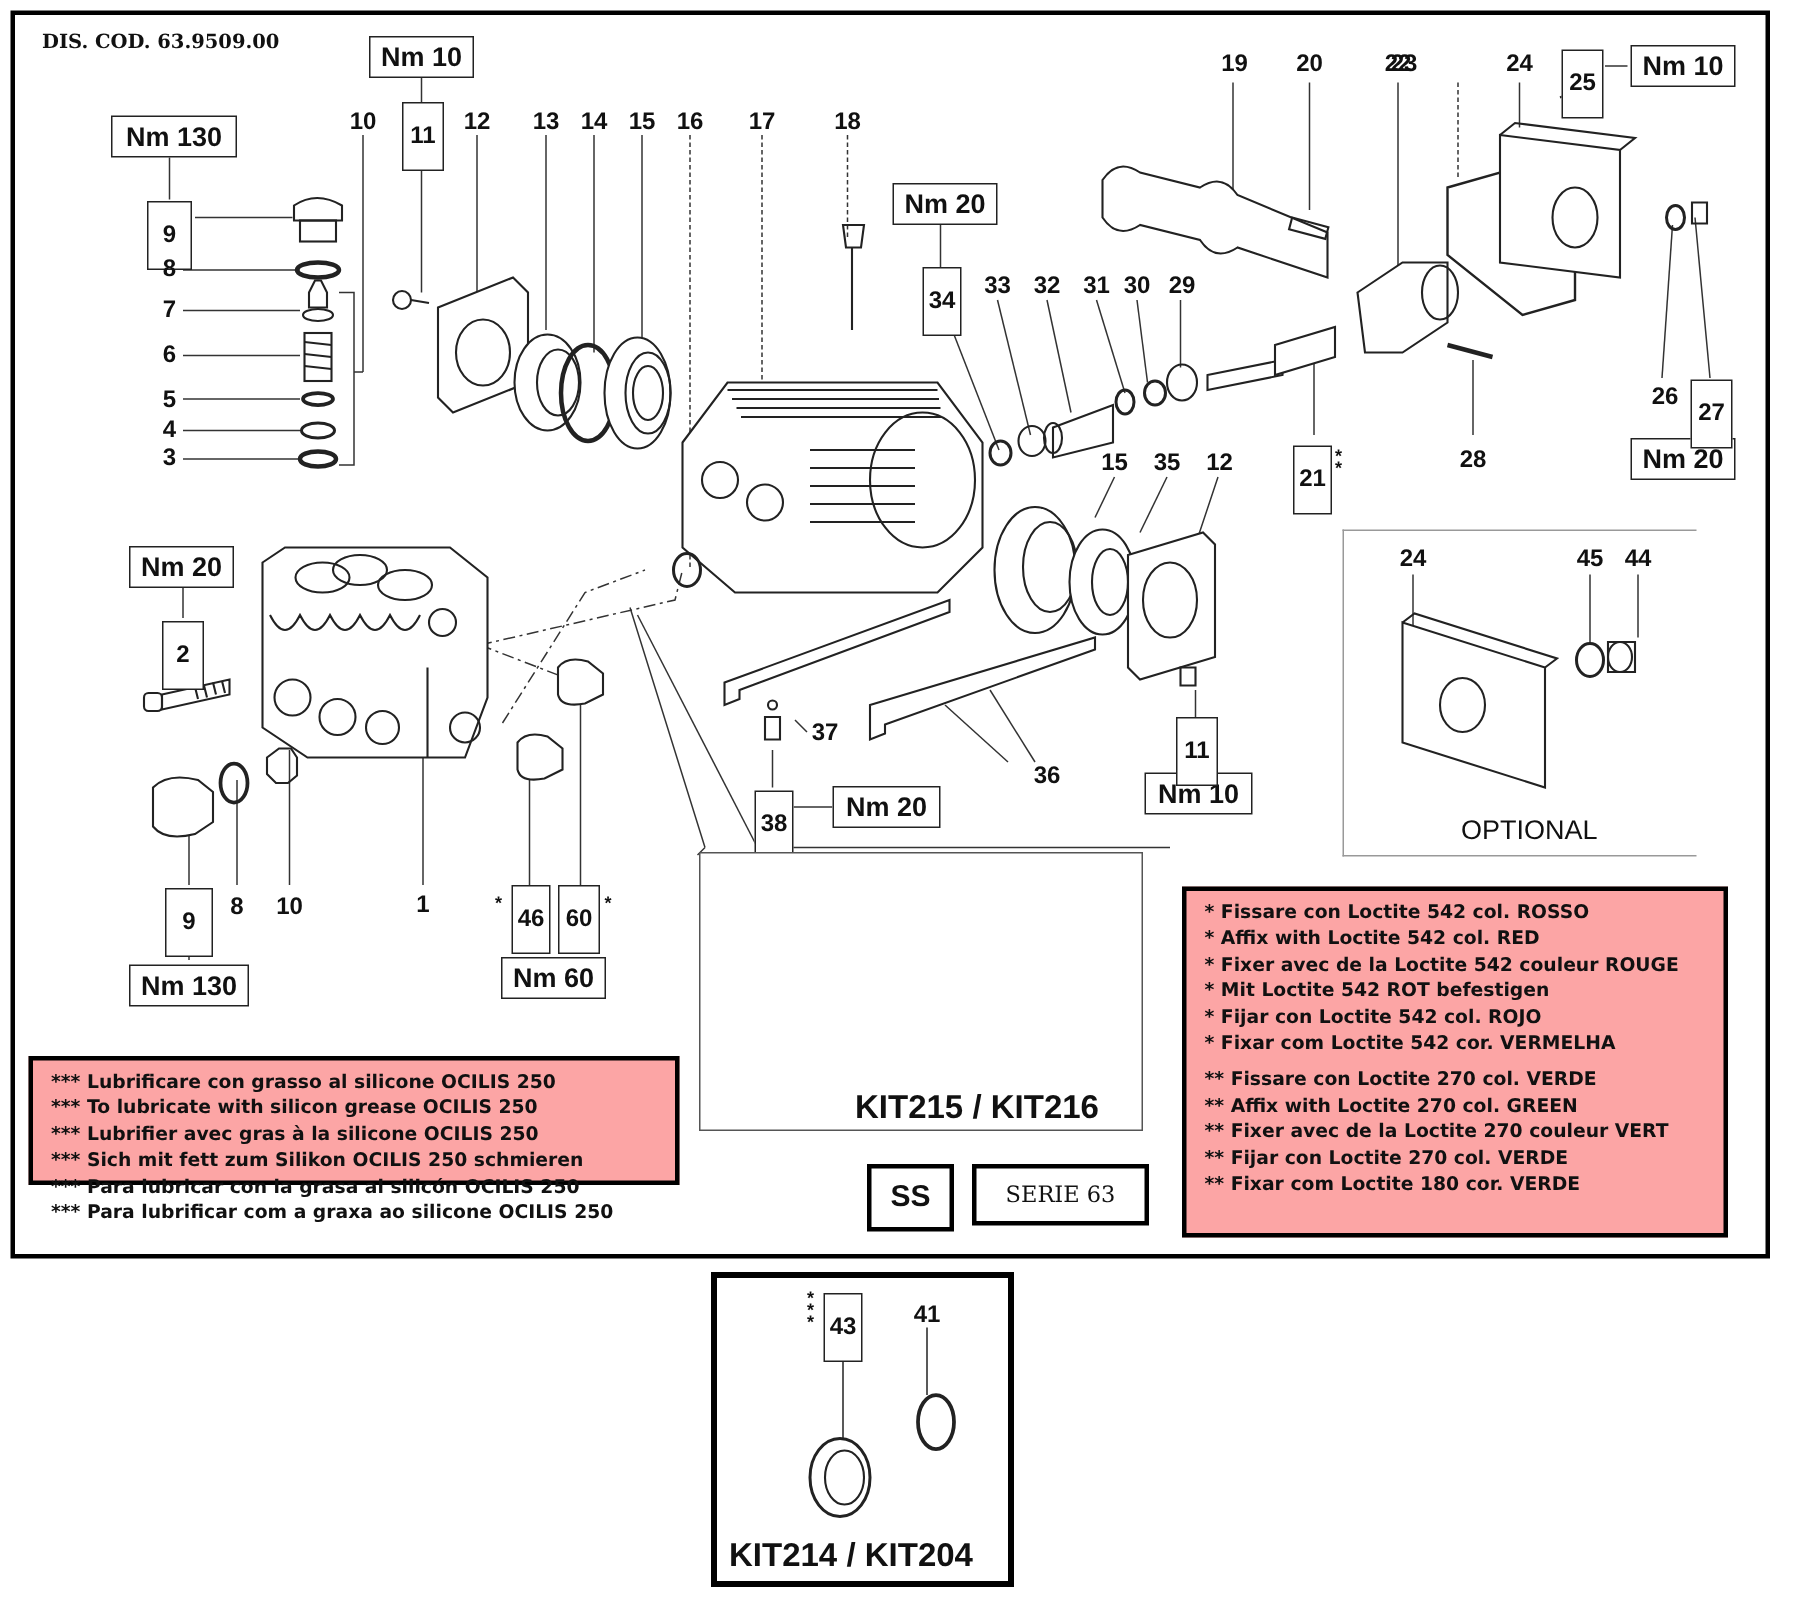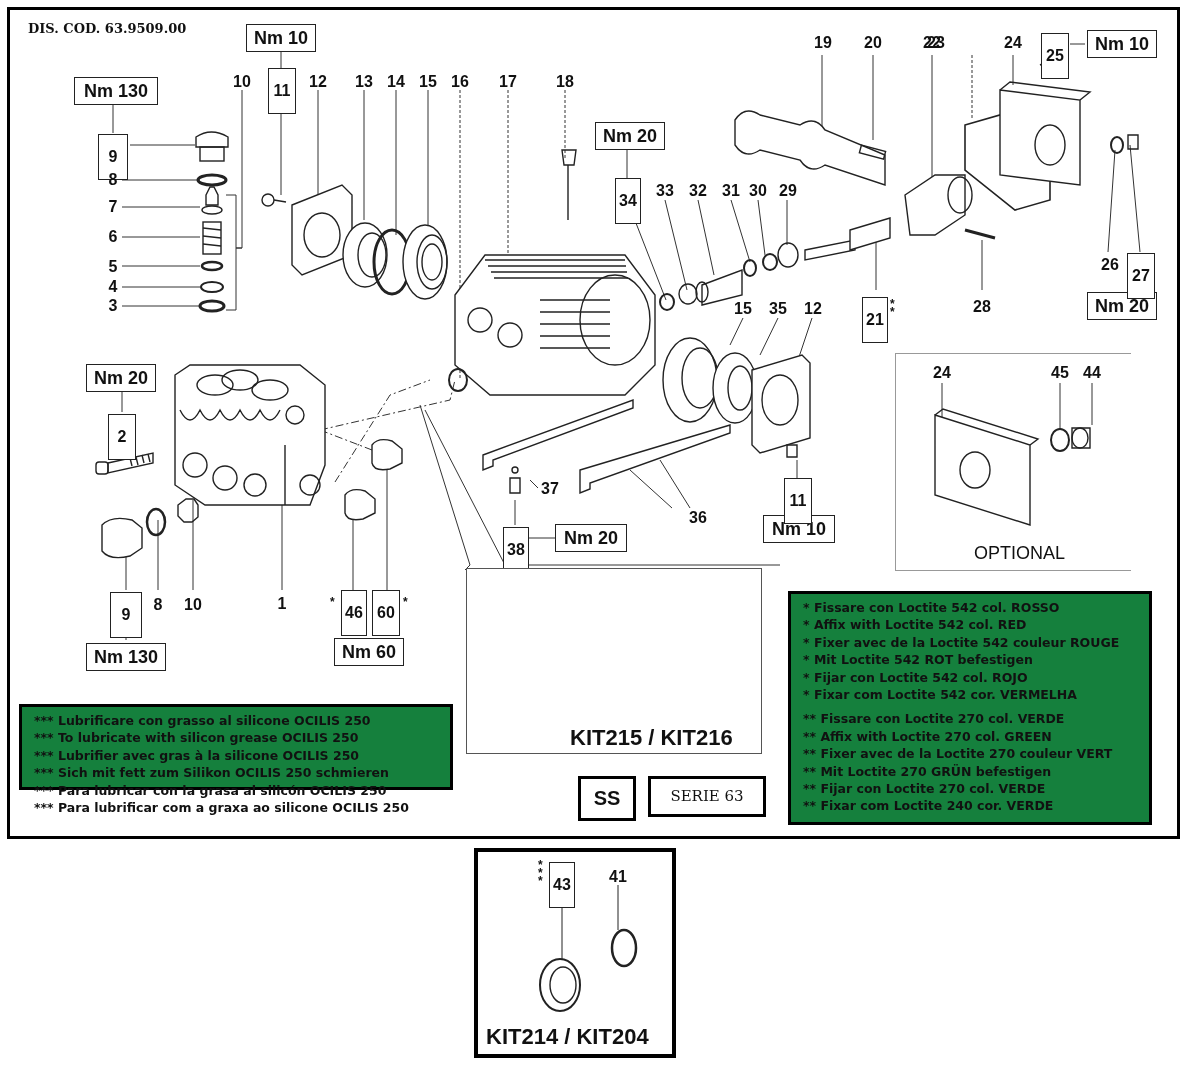--- a/index.html
+++ b/index.html
@@ -8,21 +8,21 @@
   .frame { position: absolute; left: 7px; top: 7px; width: 1167px; height: 826px;
            border: 3px solid #000; box-sizing: content-box; }
   .abs { position: absolute; }
   .dis { font-family: "DejaVu Serif", serif; font-weight: bold; font-size: 13px; }
   .lbl { position: absolute; font-weight: bold; font-size: 16px; line-height: 18px; transform: translateX(-50%); white-space: nowrap; }
   .box { position: absolute; border: 1.5px solid #222; background: #fff; font-weight: bold; font-size: 16px;
          line-height: 20px; text-align: center; padding: 12px 3px; box-sizing: border-box; white-space: nowrap; }
   .nm { position: absolute; border: 1.5px solid #222; background: #fff; font-size: 18px; font-weight: bold;
         line-height: 26px; text-align: center; box-sizing: border-box; white-space: nowrap; }
   .star { position: absolute; font-size: 12px; font-weight: bold; line-height: 8px; }
-  .note { position: absolute; border: 3px solid #000; background: #15803d; box-sizing: border-box;
+  .note { position: absolute; border: 3px solid #000; background: #fca5a5; box-sizing: border-box;
           font-family: "DejaVu Sans", sans-serif; font-weight: bold; font-size: 12.5px; line-height: 17.4px; padding: 5px 12px; }
   .note .ln { white-space: nowrap; }
   .note .gap { height: 7px; }
   .kitbox { position: absolute; border: 1px solid #555; background: #fff; }
   .optbox { position: absolute; border-top: 1px solid #999; border-left: 1px solid #999; border-bottom: 1px solid #999; }
   .kittitle { position: absolute; font-weight: bold; font-size: 22px; white-space: nowrap; }
   .ss { position: absolute; border: 3px solid #000; font-weight: bold; font-size: 20px; text-align: center; box-sizing: border-box; }
   .serie { position: absolute; border: 3px solid #000; font-family: "DejaVu Serif", serif; font-size: 15px; text-align: center; box-sizing: border-box; }
   .kit2 { position: absolute; left: 474px; top: 848px; width: 202px; height: 210px; border: 4px solid #000; box-sizing: border-box; }
   svg.draw { position: absolute; left: 0; top: 0; }
@@ -357,19 +357,18 @@
   <div class="ln">* Fissare con Loctite 542 col. ROSSO</div>
   <div class="ln">* Affix with Loctite 542 col. RED</div>
   <div class="ln">* Fixer avec de la Loctite 542 couleur ROUGE</div>
   <div class="ln">* Mit Loctite 542 ROT befestigen</div>
   <div class="ln">* Fijar con Loctite 542 col. ROJO</div>
   <div class="ln">* Fixar com Loctite 542 cor. VERMELHA</div>
   <div class="gap"></div>
   <div class="ln">** Fissare con Loctite 270 col. VERDE</div>
   <div class="ln">** Affix with Loctite 270 col. GREEN</div>
   <div class="ln">** Fixer avec de la Loctite 270 couleur VERT</div>
-  <div class="ln">** Mit Loctite 270 GRÜN befestigen</div>
   <div class="ln">** Fijar con Loctite 270 col. VERDE</div>
-  <div class="ln">** Fixar com Loctite 240 cor. VERDE</div>
+  <div class="ln">** Fixar com Loctite 180 cor. VERDE</div>
 </div>
 
 <div class="kit2"></div>
 <div class="kittitle" style="left:486px;top:1024px;">KIT214 / KIT204</div>
 
 </body></html>

